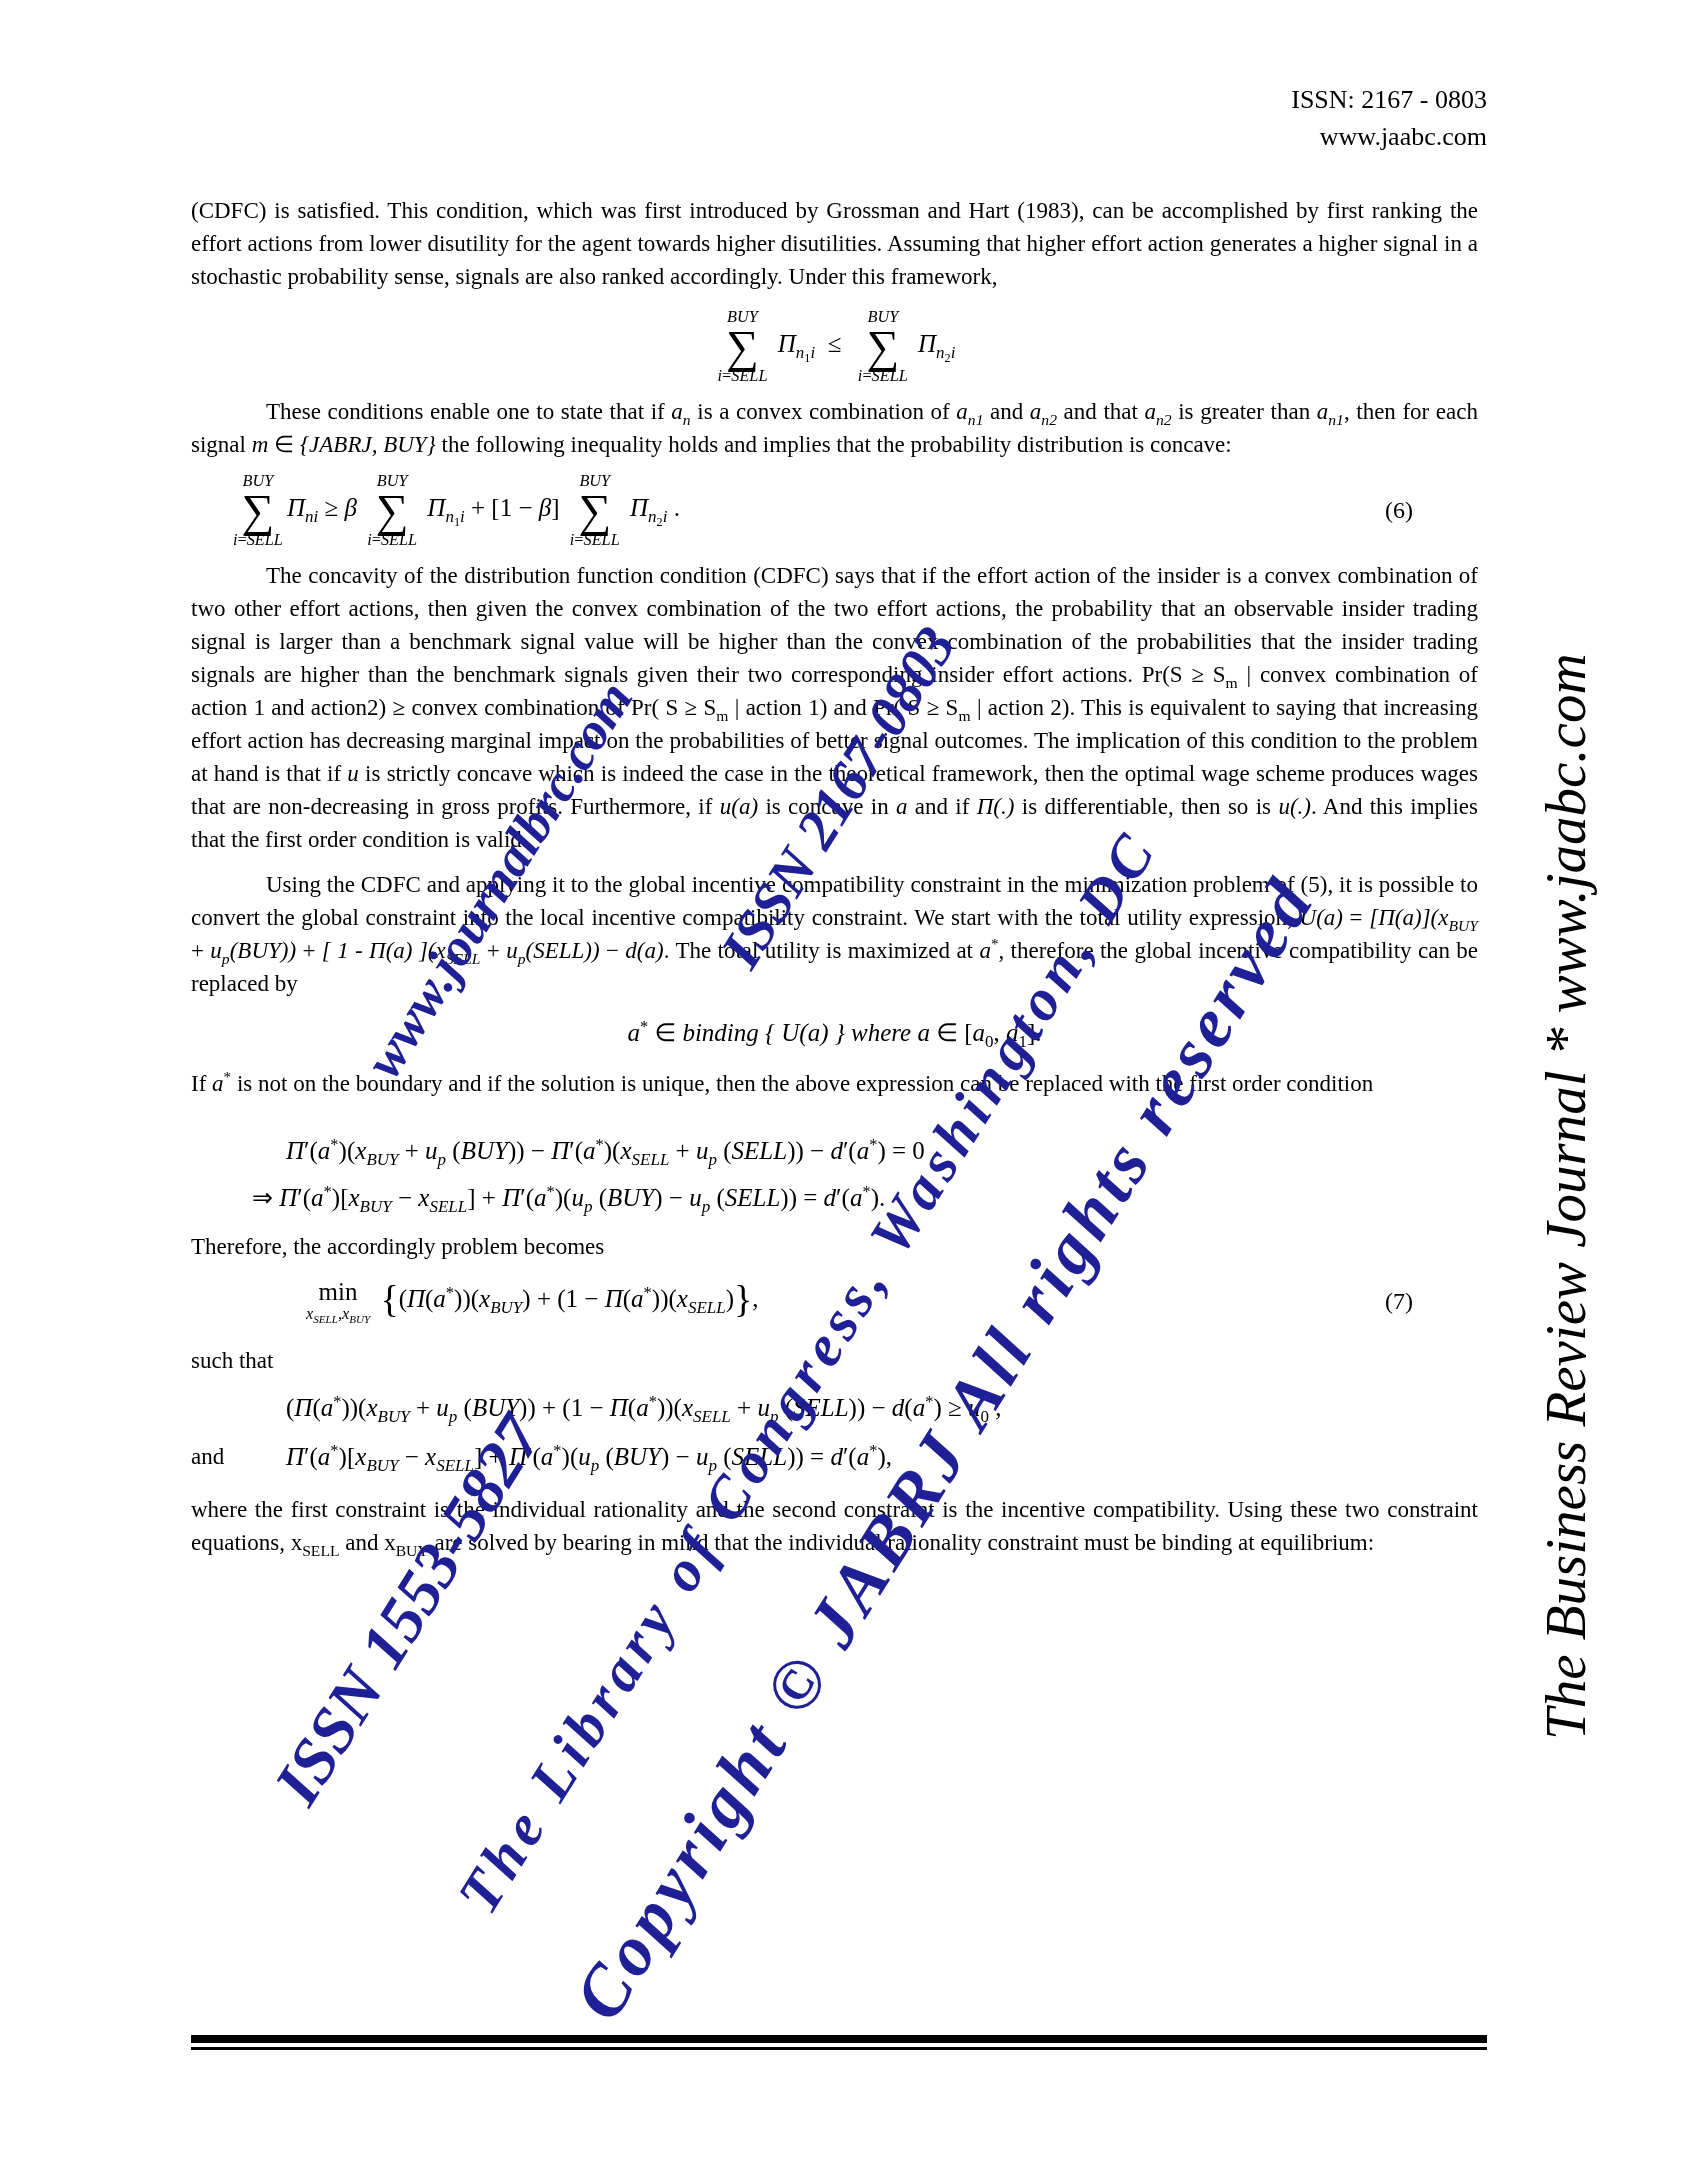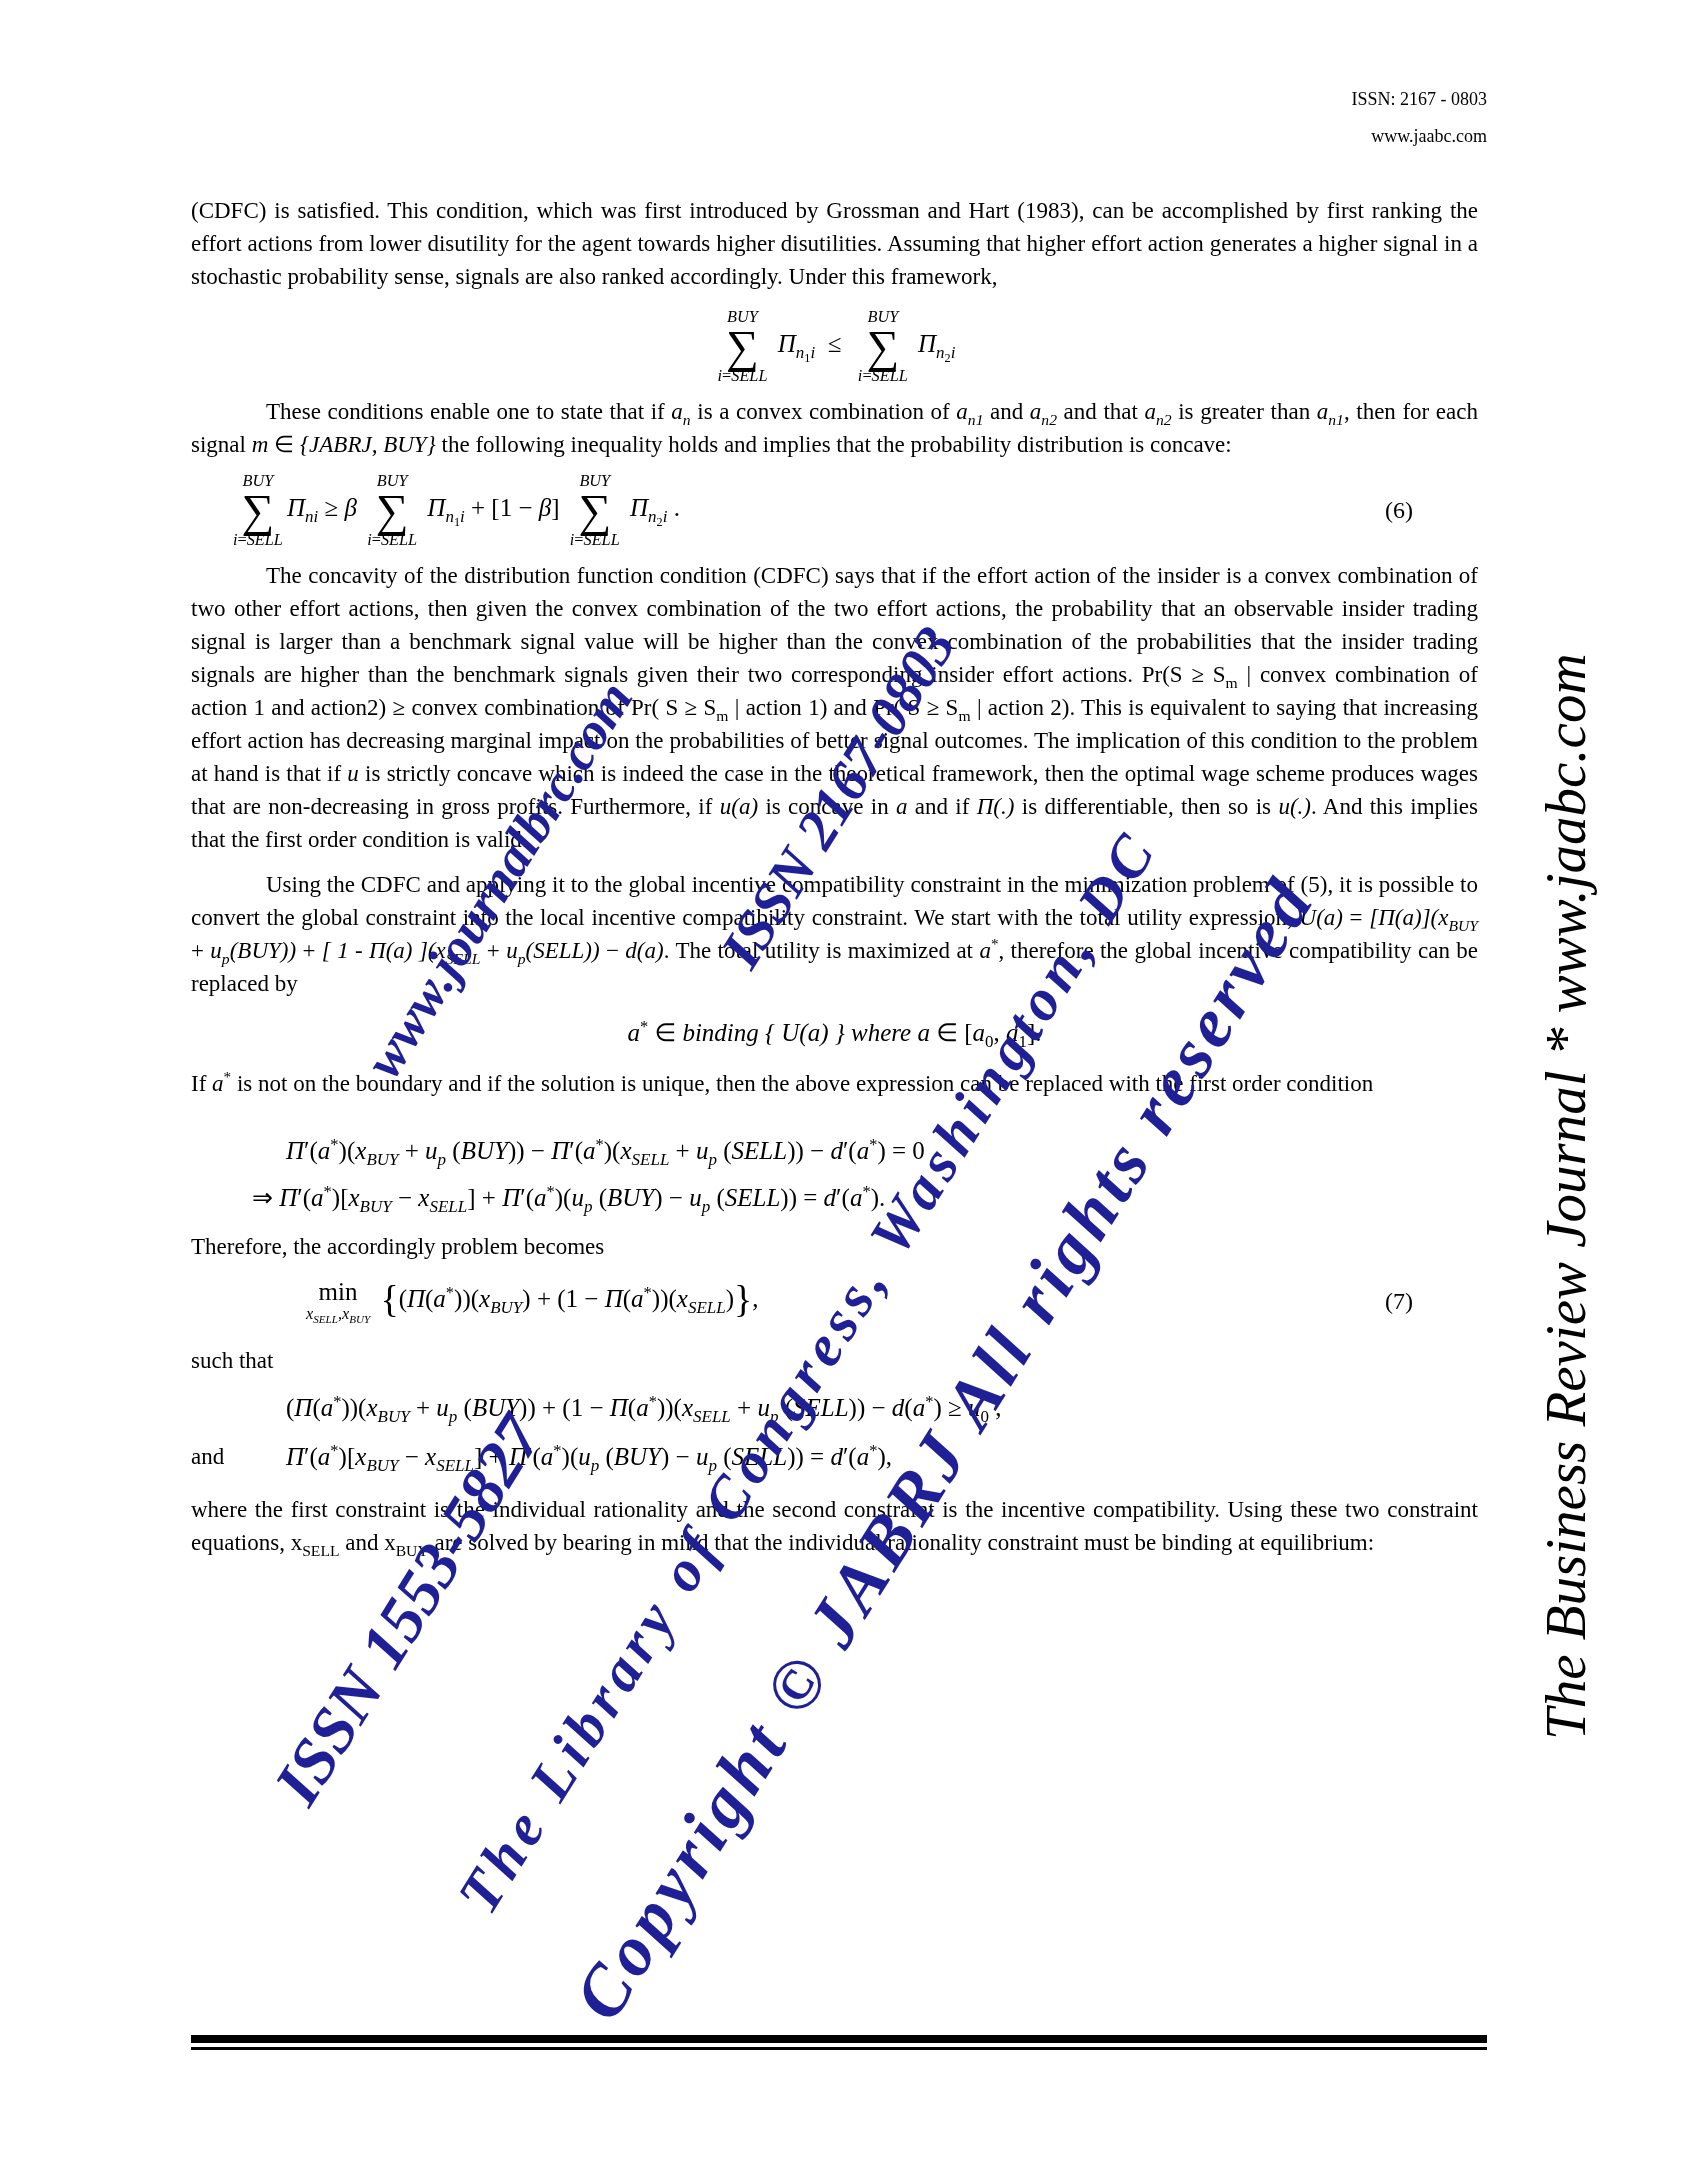--- a/index.html
+++ b/index.html
@@ -4,21 +4,21 @@
 <style>
   html,body{margin:0;padding:0;}
   body{
     width:1683px;height:2178px;position:relative;background:#ffffff;
     font-family:"Liberation Serif", serif;color:#000;
   }
   .page{position:absolute;inset:0;background:#fff;overflow:hidden;}
 
   
   .header{position:absolute;top:81px;right:196px;text-align:right;
-          font-size:18px;line-height:37px;}
+          font-size:26px;line-height:37px;}
 
   
   .content{position:absolute;left:191px;top:194px;width:1287px;
            font-size:23px;line-height:33px;text-align:justify;}
   .content p{margin:0;}
   .indent{text-indent:75px;}
 
   
   .eq{font-size:25px;}
   .eqcenter{text-align:center;}

